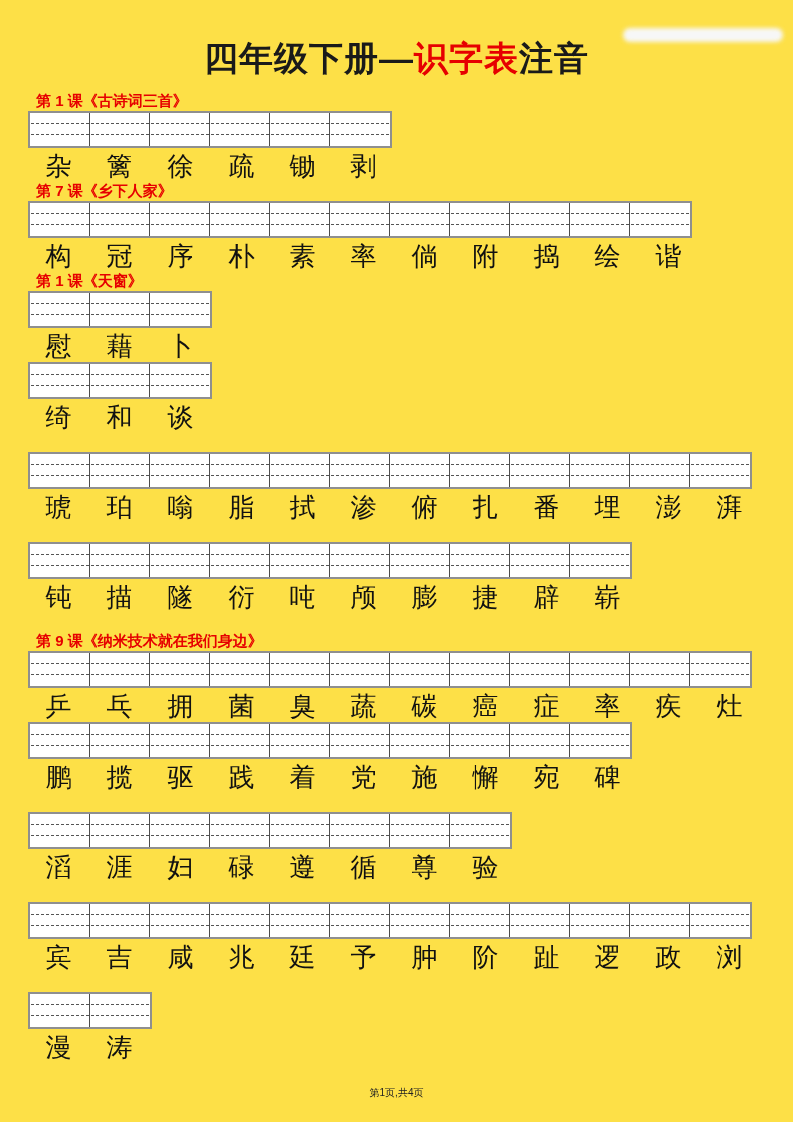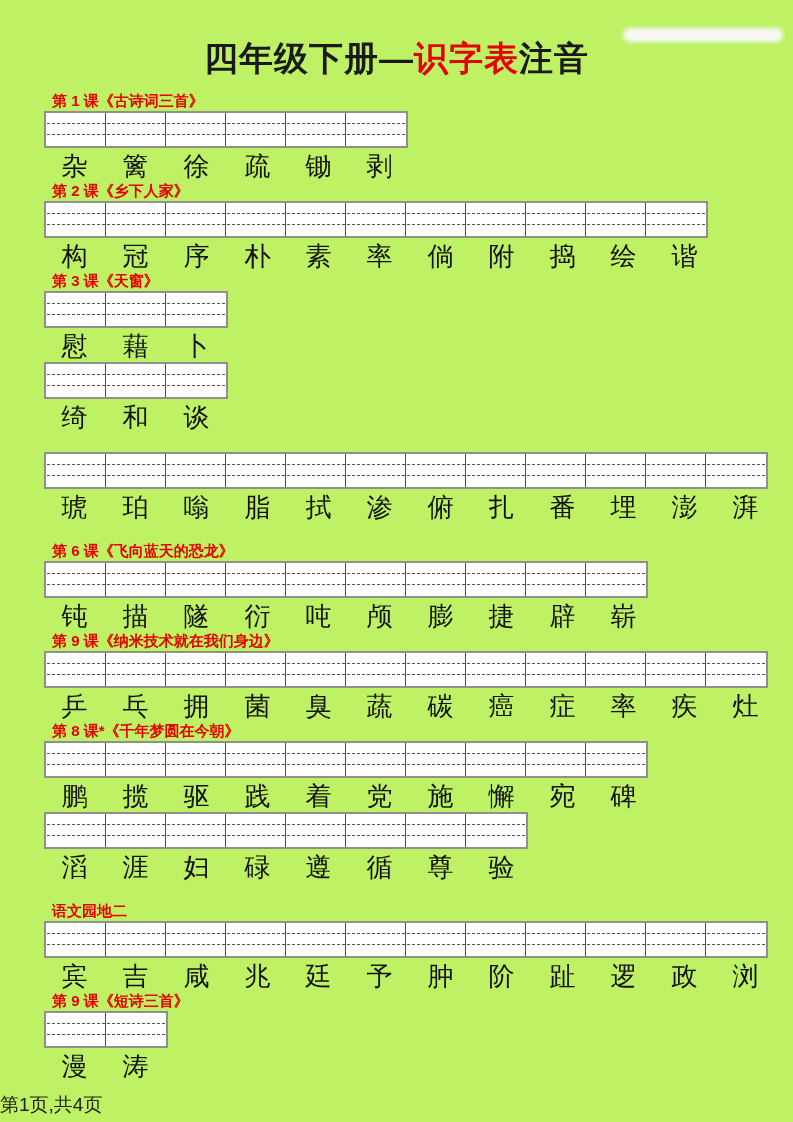--- a/index.html
+++ b/index.html
@@ -13,38 +13,38 @@
   html,body{background:#ffffff;}
   body{
     width:793px;height:1122px;
     font-family:"Liberation Sans", sans-serif;
     color:var(--text-black);
     overflow:hidden;
   }
   .page{
     position:relative;
     width:793px;height:1122px;
-    background:#bef264;
+    background:#fde047;
     padding-top:36px;
   }
   .watermark-remnant{
     position:absolute;top:28px;right:10px;width:160px;height:14px;
     background:#f7f7f7;border-radius:8px;filter:blur(2px);
   }
   .title-row{
     text-align:center;
     font-size:34px;
     font-weight:bold;
     line-height:44px;
     letter-spacing:1px;
     margin-bottom:12px;
     white-space:nowrap;
   }
   .title-red{color:var(--accent-red);}
-  .sections{margin-left:44px;}
+  .sections{margin-left:28px;}
   .lesson{height:90px;}
   .lesson-header{
     color:var(--accent-red);
     font-weight:bold;
     font-size:15px;
     height:17px;line-height:17px;
     margin:0 0 2px 8px;
     white-space:nowrap;
   }
   .pinyin-grid{
@@ -73,23 +73,23 @@
   }
   .char-cell{
     flex:none;
     width:61px;height:32px;
     text-align:center;
     font-size:26px;line-height:32px;
     font-family:"DejaVu Serif","Liberation Serif",serif;
     color:#111111;
   }
   .footer{
-    margin-top:10px;
-    text-align:left;
-    font-size:19px;
+    margin-top:4px;
+    text-align:center;
+    font-size:10px;
     color:#222222;
   }
 </style>
 </head>
 <body>
 
 <div class="page">
 
   <div class="watermark-remnant"></div>
 
@@ -112,21 +112,21 @@
           <div class="char-cell">杂</div>
           <div class="char-cell">篱</div>
           <div class="char-cell">徐</div>
           <div class="char-cell">疏</div>
           <div class="char-cell">锄</div>
           <div class="char-cell">剥</div>
         </div>
   </section>
 
   <section class="lesson">
-    <div class="lesson-header">第 2 课《乡下人家》</div>
+    <div class="lesson-header">第 7 课《乡下人家》</div>
     <div class="pinyin-grid">
       <div class="dash-line d1"></div>
       <div class="dash-line d2"></div>
     <div class="pinyin-cell"></div>
           <div class="pinyin-cell"></div>
           <div class="pinyin-cell"></div>
           <div class="pinyin-cell"></div>
           <div class="pinyin-cell"></div>
           <div class="pinyin-cell"></div>
           <div class="pinyin-cell"></div>
@@ -144,21 +144,21 @@
           <div class="char-cell">率</div>
           <div class="char-cell">倘</div>
           <div class="char-cell">附</div>
           <div class="char-cell">捣</div>
           <div class="char-cell">绘</div>
           <div class="char-cell">谐</div>
         </div>
   </section>
 
   <section class="lesson">
-    <div class="lesson-header">第 3 课《天窗》</div>
+    <div class="lesson-header">第 1 课《天窗》</div>
     <div class="pinyin-grid">
       <div class="dash-line d1"></div>
       <div class="dash-line d2"></div>
     <div class="pinyin-cell"></div>
           <div class="pinyin-cell"></div>
           <div class="pinyin-cell"></div>
         </div>
     <div class="char-row">
           <div class="char-cell">慰</div>
           <div class="char-cell">藉</div>
@@ -208,21 +208,20 @@
           <div class="char-cell">俯</div>
           <div class="char-cell">扎</div>
           <div class="char-cell">番</div>
           <div class="char-cell">埋</div>
           <div class="char-cell">澎</div>
           <div class="char-cell">湃</div>
         </div>
   </section>
 
   <section class="lesson">
-    <div class="lesson-header">第 6 课《飞向蓝天的恐龙》</div>
     <div class="pinyin-grid">
       <div class="dash-line d1"></div>
       <div class="dash-line d2"></div>
     <div class="pinyin-cell"></div>
           <div class="pinyin-cell"></div>
           <div class="pinyin-cell"></div>
           <div class="pinyin-cell"></div>
           <div class="pinyin-cell"></div>
           <div class="pinyin-cell"></div>
           <div class="pinyin-cell"></div>
@@ -272,21 +271,20 @@
           <div class="char-cell">碳</div>
           <div class="char-cell">癌</div>
           <div class="char-cell">症</div>
           <div class="char-cell">率</div>
           <div class="char-cell">疾</div>
           <div class="char-cell">灶</div>
         </div>
   </section>
 
   <section class="lesson">
-    <div class="lesson-header">第 8 课*《千年梦圆在今朝》</div>
     <div class="pinyin-grid">
       <div class="dash-line d1"></div>
       <div class="dash-line d2"></div>
     <div class="pinyin-cell"></div>
           <div class="pinyin-cell"></div>
           <div class="pinyin-cell"></div>
           <div class="pinyin-cell"></div>
           <div class="pinyin-cell"></div>
           <div class="pinyin-cell"></div>
           <div class="pinyin-cell"></div>
@@ -327,21 +325,20 @@
           <div class="char-cell">妇</div>
           <div class="char-cell">碌</div>
           <div class="char-cell">遵</div>
           <div class="char-cell">循</div>
           <div class="char-cell">尊</div>
           <div class="char-cell">验</div>
         </div>
   </section>
 
   <section class="lesson">
-    <div class="lesson-header">语文园地二</div>
     <div class="pinyin-grid">
       <div class="dash-line d1"></div>
       <div class="dash-line d2"></div>
     <div class="pinyin-cell"></div>
           <div class="pinyin-cell"></div>
           <div class="pinyin-cell"></div>
           <div class="pinyin-cell"></div>
           <div class="pinyin-cell"></div>
           <div class="pinyin-cell"></div>
           <div class="pinyin-cell"></div>
@@ -361,21 +358,20 @@
           <div class="char-cell">肿</div>
           <div class="char-cell">阶</div>
           <div class="char-cell">趾</div>
           <div class="char-cell">逻</div>
           <div class="char-cell">政</div>
           <div class="char-cell">浏</div>
         </div>
   </section>
 
   <section class="lesson">
-    <div class="lesson-header">第 9 课《短诗三首》</div>
     <div class="pinyin-grid">
       <div class="dash-line d1"></div>
       <div class="dash-line d2"></div>
     <div class="pinyin-cell"></div>
           <div class="pinyin-cell"></div>
         </div>
     <div class="char-row">
           <div class="char-cell">漫</div>
           <div class="char-cell">涛</div>
         </div>

